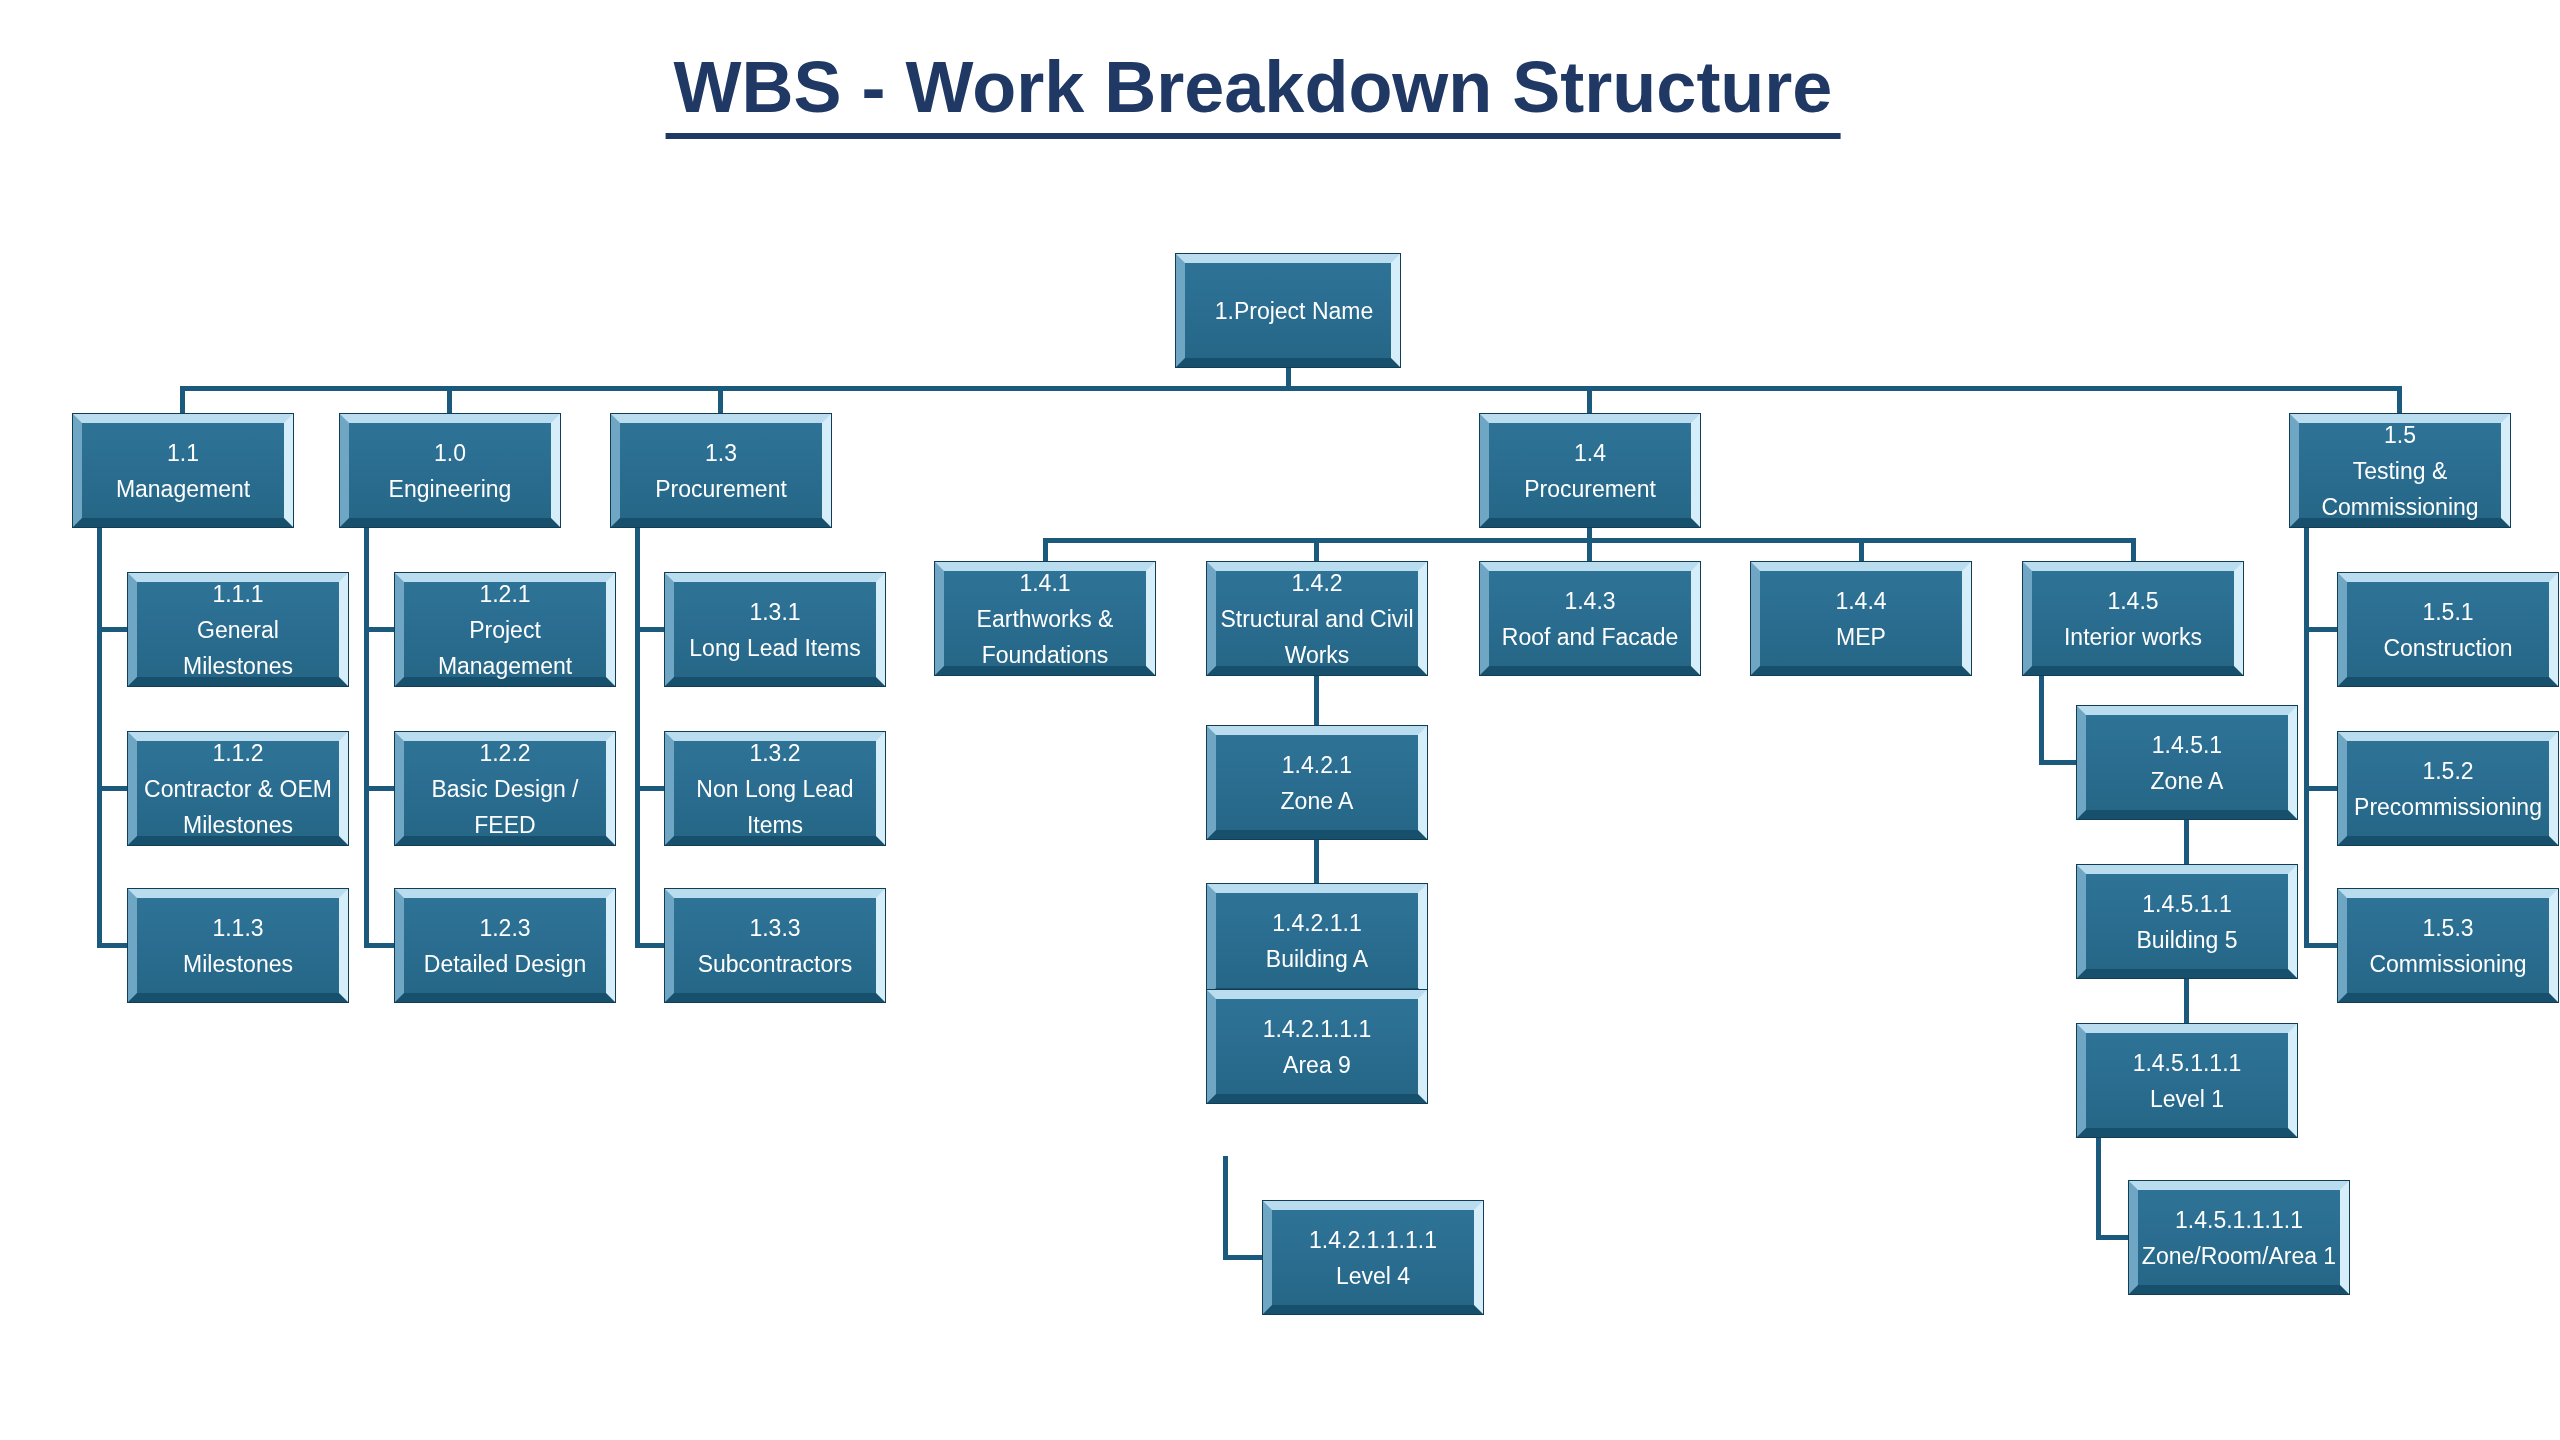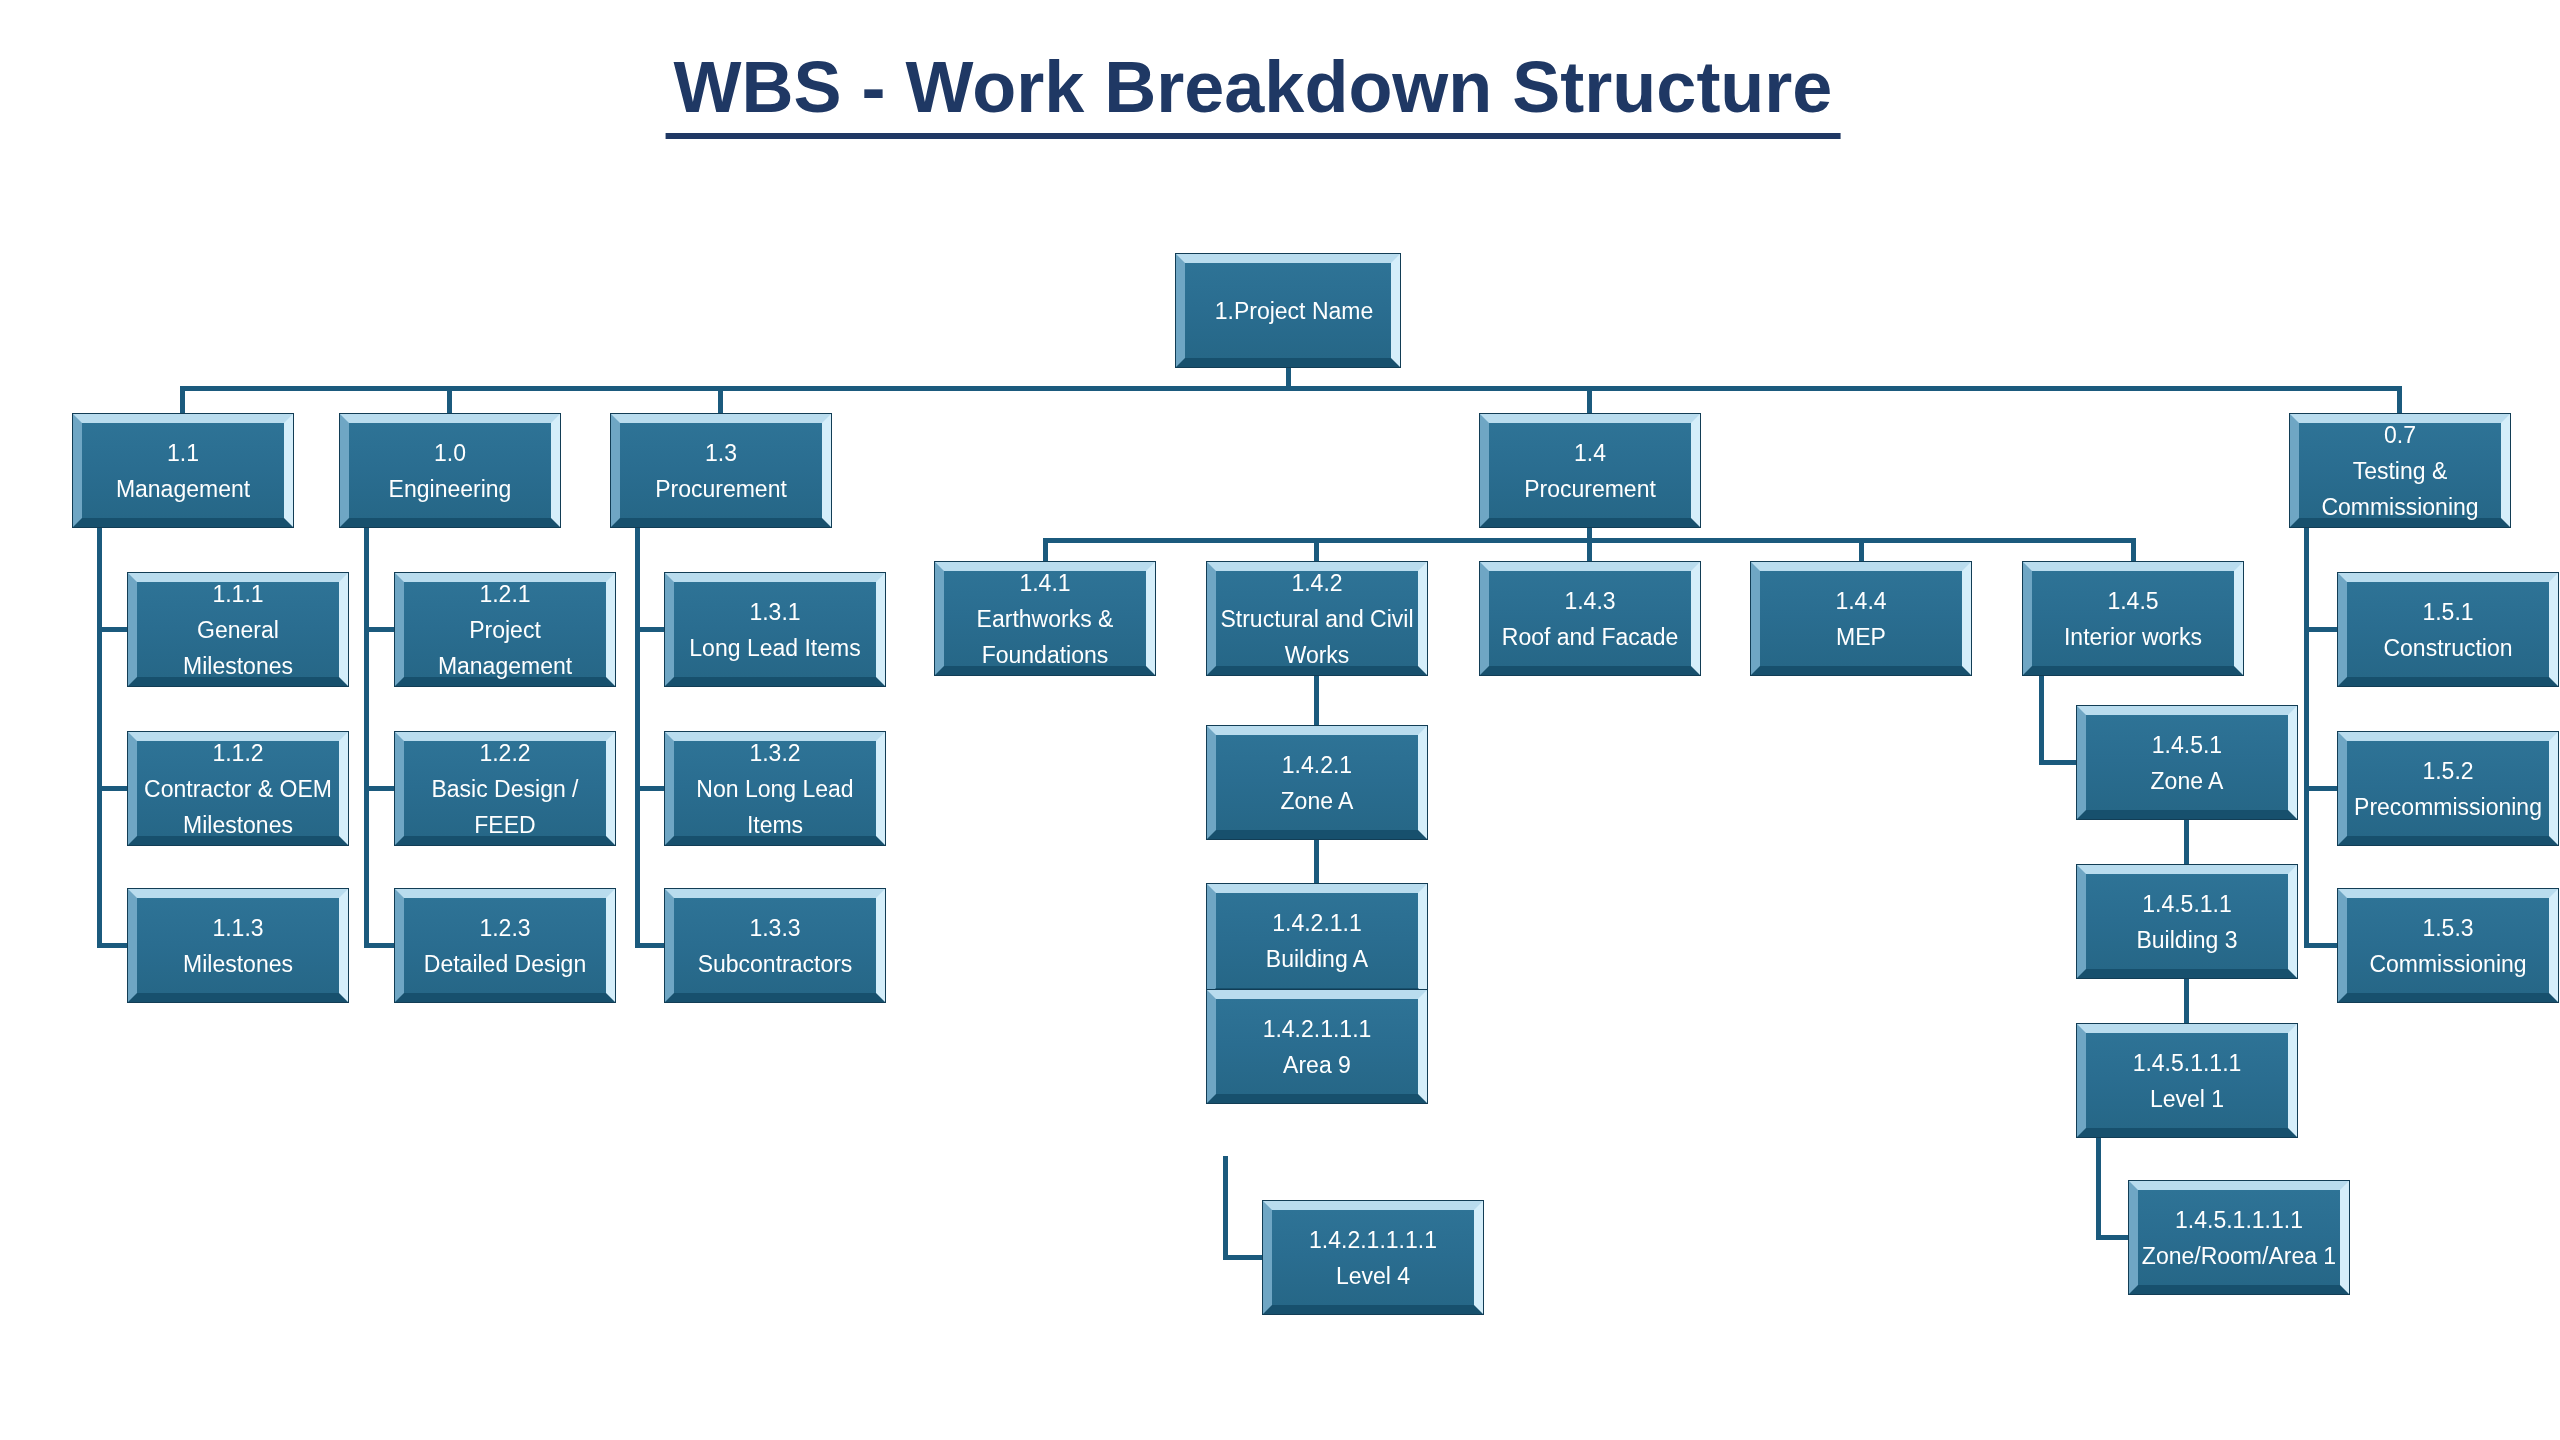--- a/index.html
+++ b/index.html
@@ -131,21 +131,21 @@
 </div>
 <div class="node" style="left:611px;top:414px">
   <span class="code">1.3</span>
   <span class="lbl">Procurement</span>
 </div>
 <div class="node" style="left:1480px;top:414px">
   <span class="code">1.4</span>
   <span class="lbl">Procurement</span>
 </div>
 <div class="node" style="left:2290px;top:414px">
-  <span class="code">0.7</span>
+  <span class="code">1.5</span>
   <span class="lbl">Testing &amp;
 Commissioning</span>
 </div>
 
 <div class="node" style="left:128px;top:573px">
   <span class="code">1.1.1</span>
   <span class="lbl">General
 Milestones</span>
 </div>
 <div class="node" style="left:128px;top:732px">
@@ -226,21 +226,21 @@
   <span class="code">1.4.2.1.1.1.1</span>
   <span class="lbl">Level 4</span>
 </div>
 
 <div class="node" style="left:2077px;top:706px">
   <span class="code">1.4.5.1</span>
   <span class="lbl">Zone A</span>
 </div>
 <div class="node" style="left:2077px;top:865px">
   <span class="code">1.4.5.1.1</span>
-  <span class="lbl">Building 3</span>
+  <span class="lbl">Building 5</span>
 </div>
 <div class="node" style="left:2077px;top:1024px">
   <span class="code">1.4.5.1.1.1</span>
   <span class="lbl">Level 1</span>
 </div>
 <div class="node" style="left:2129px;top:1181px">
   <span class="code">1.4.5.1.1.1.1</span>
   <span class="lbl">Zone/Room/Area 1</span>
 </div>
 

